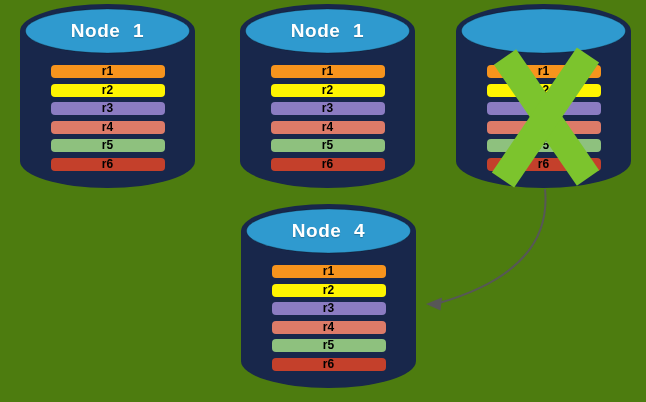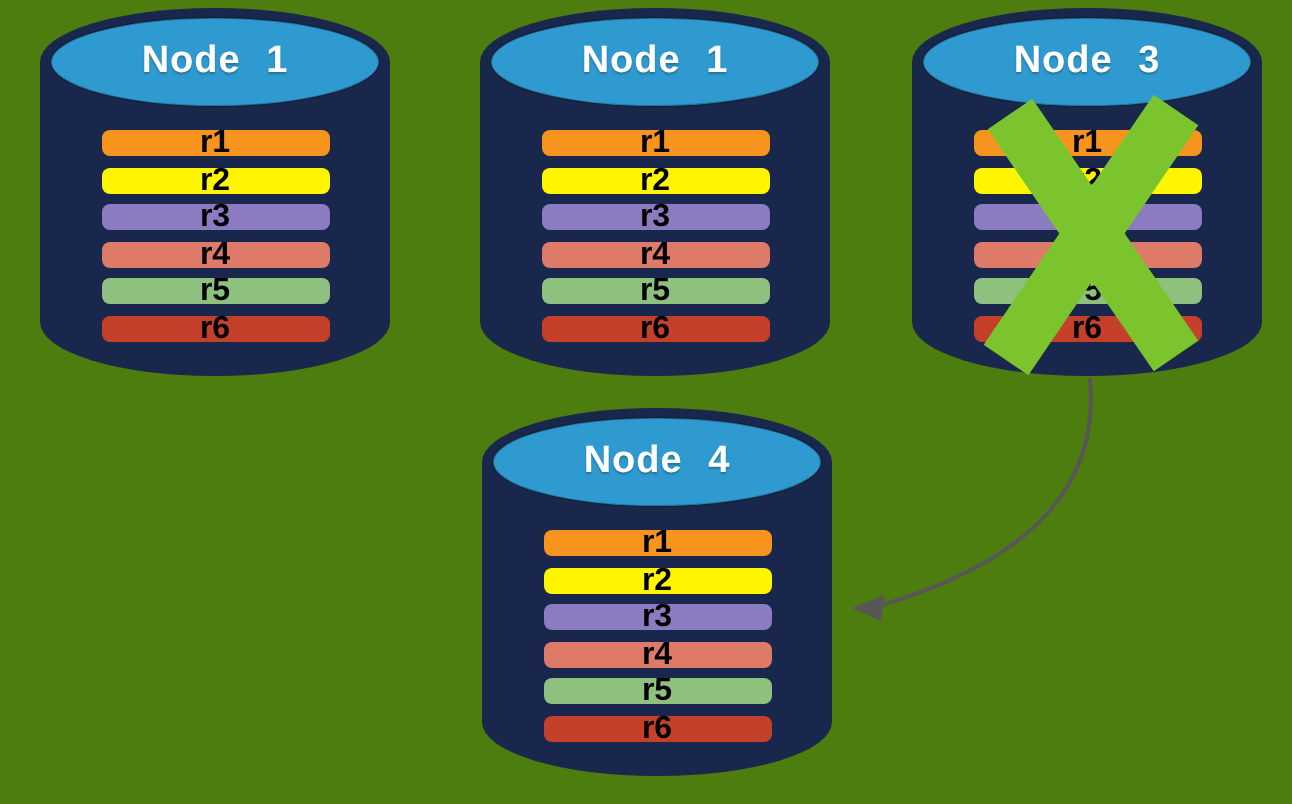--- a/index.html
+++ b/index.html
@@ -38,21 +38,21 @@
     width: 100%;
     display: flex; flex-direction: column; align-items: center;
     row-gap: 5.6px;
   }
   .row {
     width: 114px; height: 13px;
     border-radius: 4px;
     display: flex; align-items: center; justify-content: center;
   }
   .row-label {
-    font-size: 16px; font-weight: bold; color: #000000;
+    font-size: 12px; font-weight: bold; color: #000000;
     line-height: 13px;
   }
   .xmark { position: absolute; left: 0; top: 0; display: block; }
 </style>
 </head>
 <body>
 
 <div class="canvas" style="background: #4d7c0f; text-decoration: underline;">
 
   <svg class="arrow-layer" viewBox="0 0 646 402" aria-hidden="true">
@@ -114,21 +114,20 @@
           <span class="row-label">r6</span>
         </div>
     </div>
   </div>
 
   <div class="node" style="left:456px; top:4px;">
     <svg class="cyl" width="175" height="184" viewBox="0 0 175 184" aria-hidden="true">
       <path d="M0,27 A87.5,27 0 0 1 175,27 L175,157 A87.5,27 0 0 1 0,157 Z" style="fill: rgb(24, 39, 75);"></path>
       <ellipse class="cap-ellipse" cx="87.5" cy="27" rx="82" ry="22" style="fill: rgb(47, 154, 207);"></ellipse>
     </svg>
-    <div class="node-label">Node 3</div>
     <div class="rows">
       <div class="row" style="background: rgb(247, 148, 29);">
           <span class="row-label">r1</span>
         </div>
       <div class="row" style="background: rgb(255, 245, 0);">
           <span class="row-label">r2</span>
         </div>
       <div class="row" style="background: rgb(139, 124, 194);">
           <span class="row-label">r3</span>
         </div>

